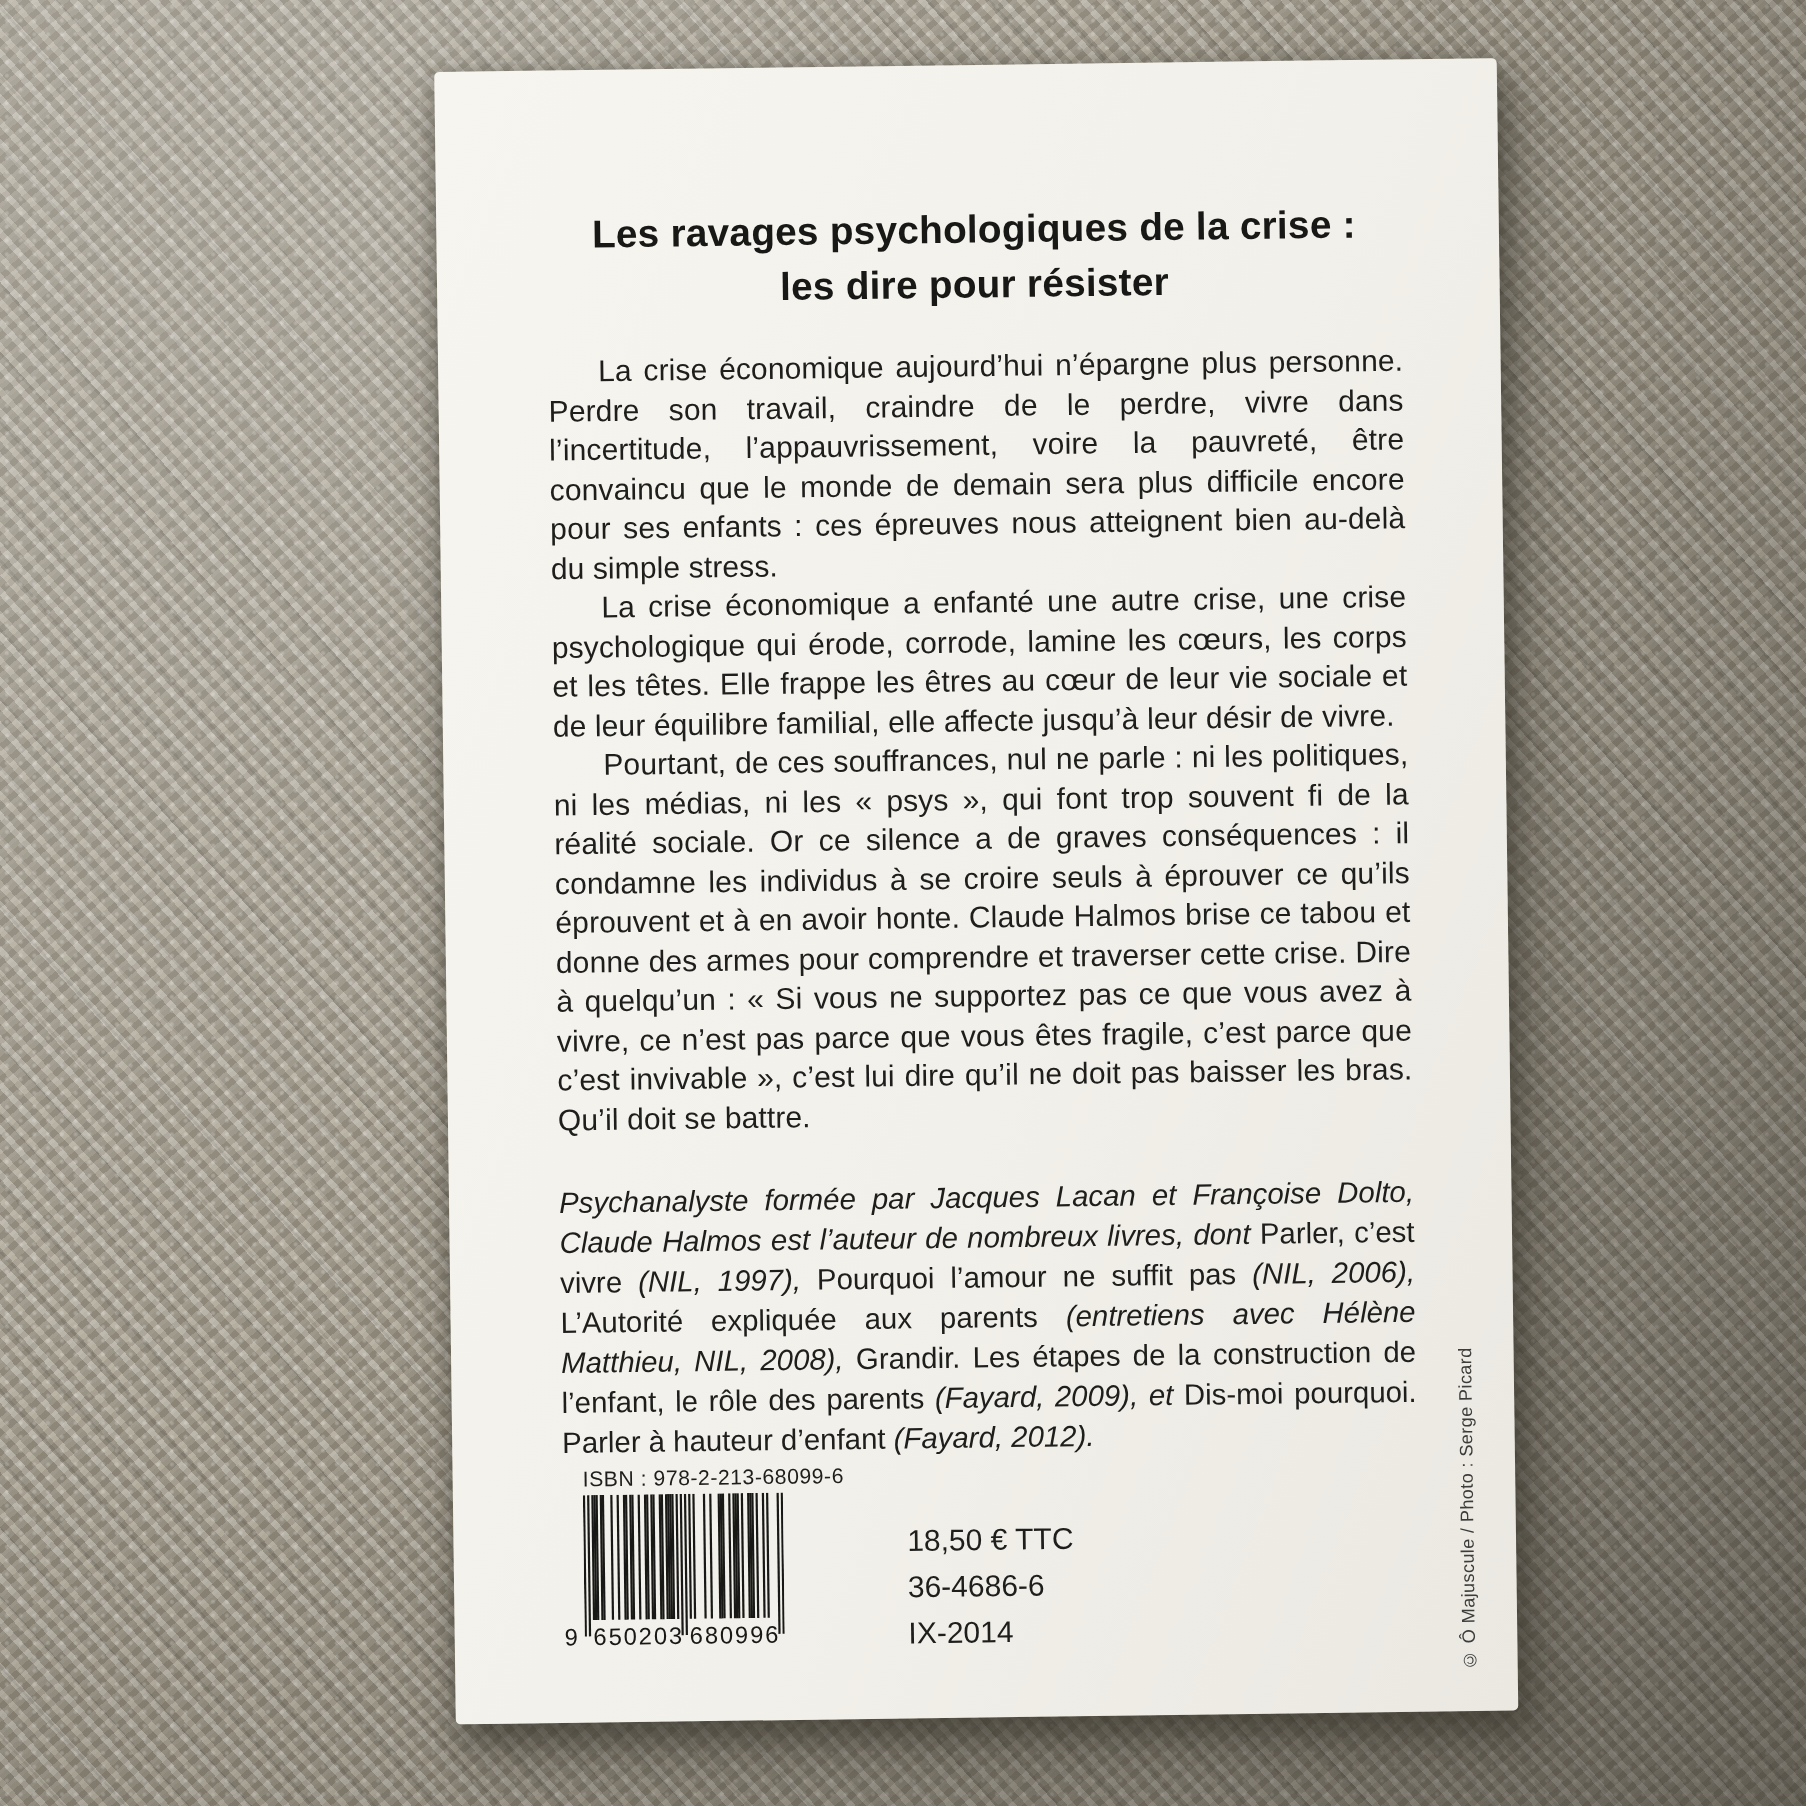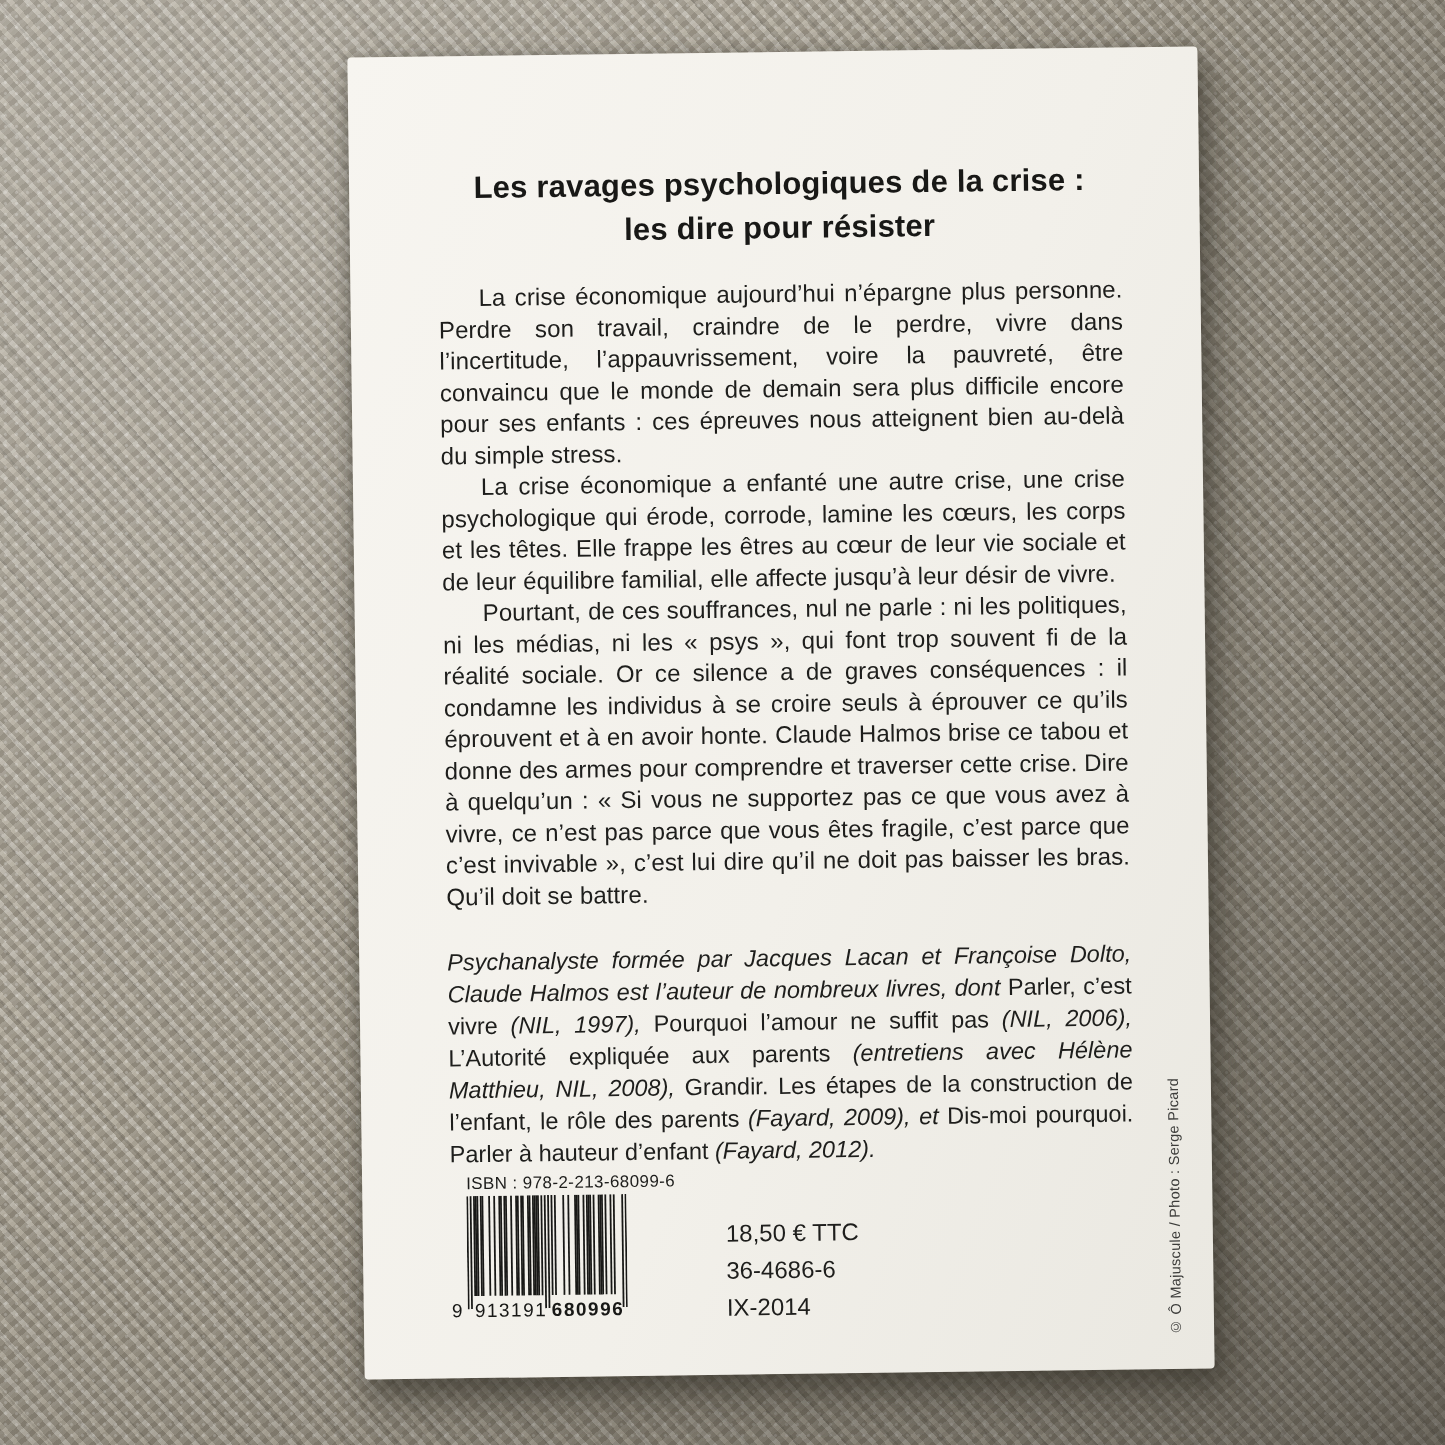--- a/index.html
+++ b/index.html
@@ -129,21 +129,21 @@
     left: 16px;
     bottom: 0;
     width: 176px;
     height: 24px;
     font-size: 19px;
     color: #181816;
   }
   .bcd { position: absolute; bottom: 0; }
   .bcd.lead { left: -16px; }
   .bcd.grp1 { left: 7px;  letter-spacing: 1.5px; }
-  .bcd.grp2 { left: 84px; letter-spacing: 1.5px; font-weight: bold; }
+  .bcd.grp2 { left: 84px; letter-spacing: 1.5px; }
 
   .price-block {
     margin-left: 50px;
     margin-top: 44px;
     font-size: 24px;
     line-height: 37px;
     color: #1e1e1c;
     white-space: nowrap;
   }
 
@@ -230,21 +230,21 @@
               <rect x="79" y="0" width="1.05" height="100" fill="#181816"></rect>
               <rect x="80" y="0" width="1.05" height="100" fill="#181816"></rect>
               <rect x="82" y="0" width="1.05" height="100" fill="#181816"></rect>
               <rect x="85" y="0" width="1.05" height="100" fill="#181816"></rect>
               <rect x="87" y="0" width="1.05" height="100" fill="#181816"></rect>
               <rect x="92" y="0" width="1.05" height="113" fill="#181816"></rect>
               <rect x="94" y="0" width="1.05" height="113" fill="#181816"></rect>
             </svg>
           <div class="bc-digits">
             <span class="bcd lead">9</span>
-            <span class="bcd grp1">913191</span>
+            <span class="bcd grp1">650203</span>
             <span class="bcd grp2">680996</span>
           </div>
         </div>
       </div>
       <div class="price-block">
         <div>18,50 € TTC</div>
         <div>36-4686-6</div>
         <div>IX-2014</div>
       </div>
     </div>

